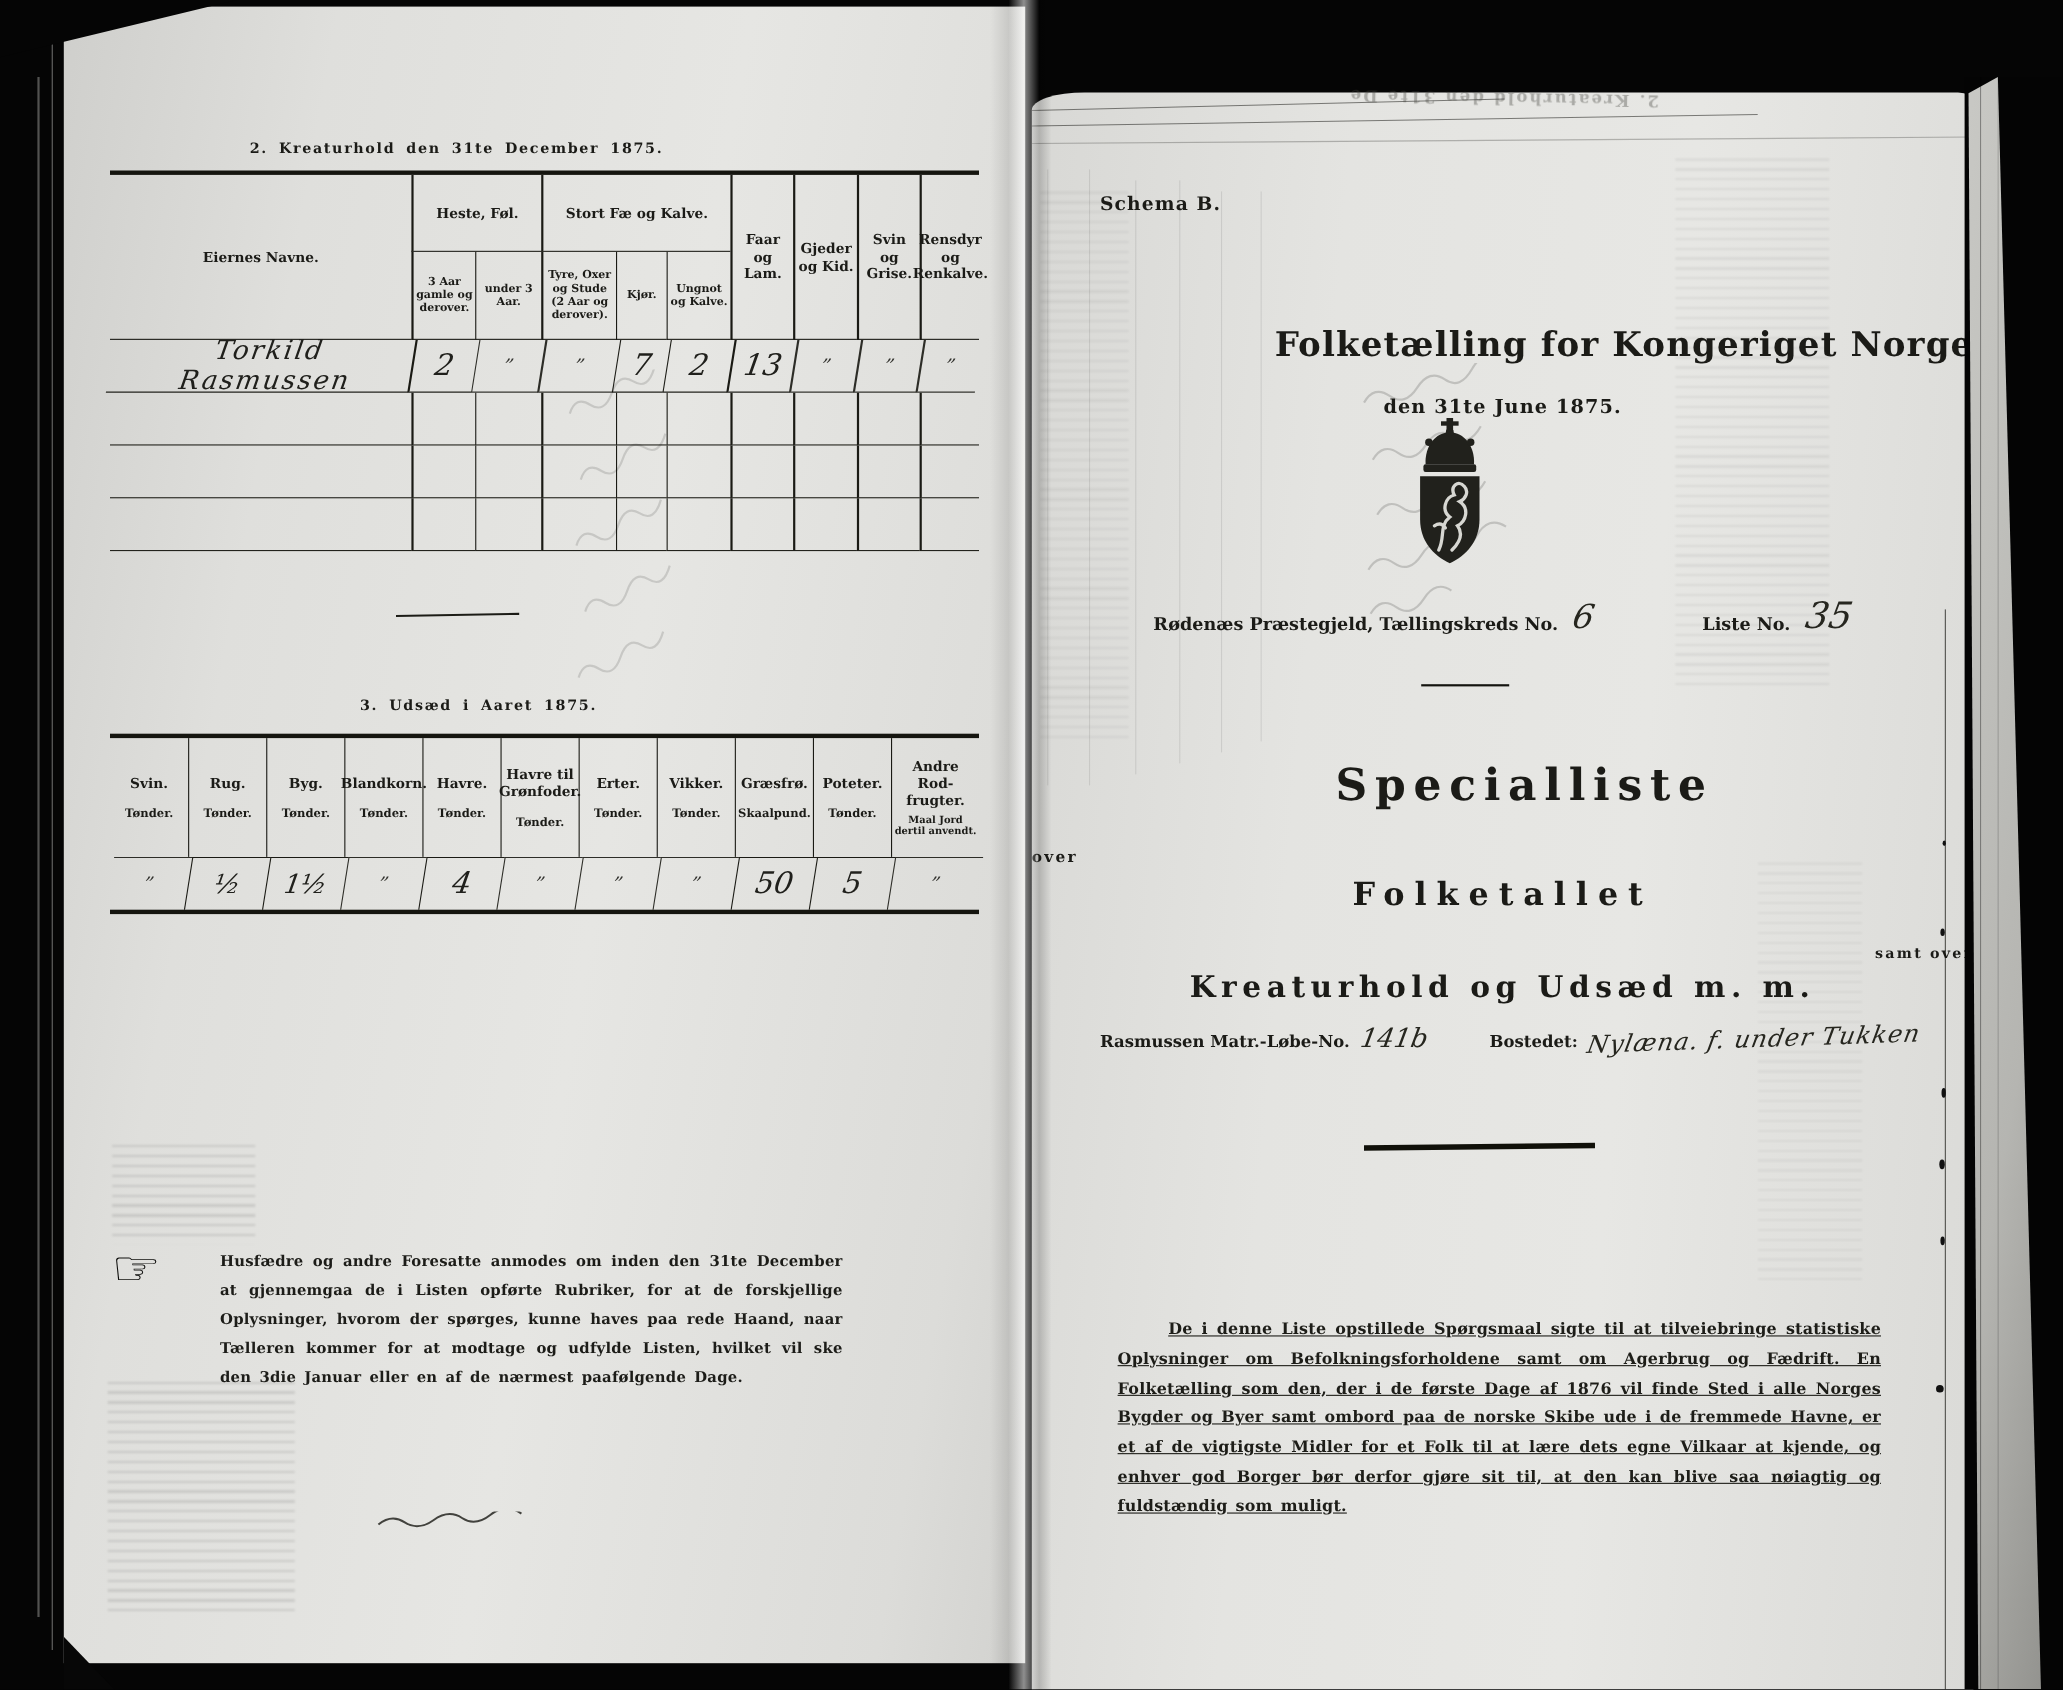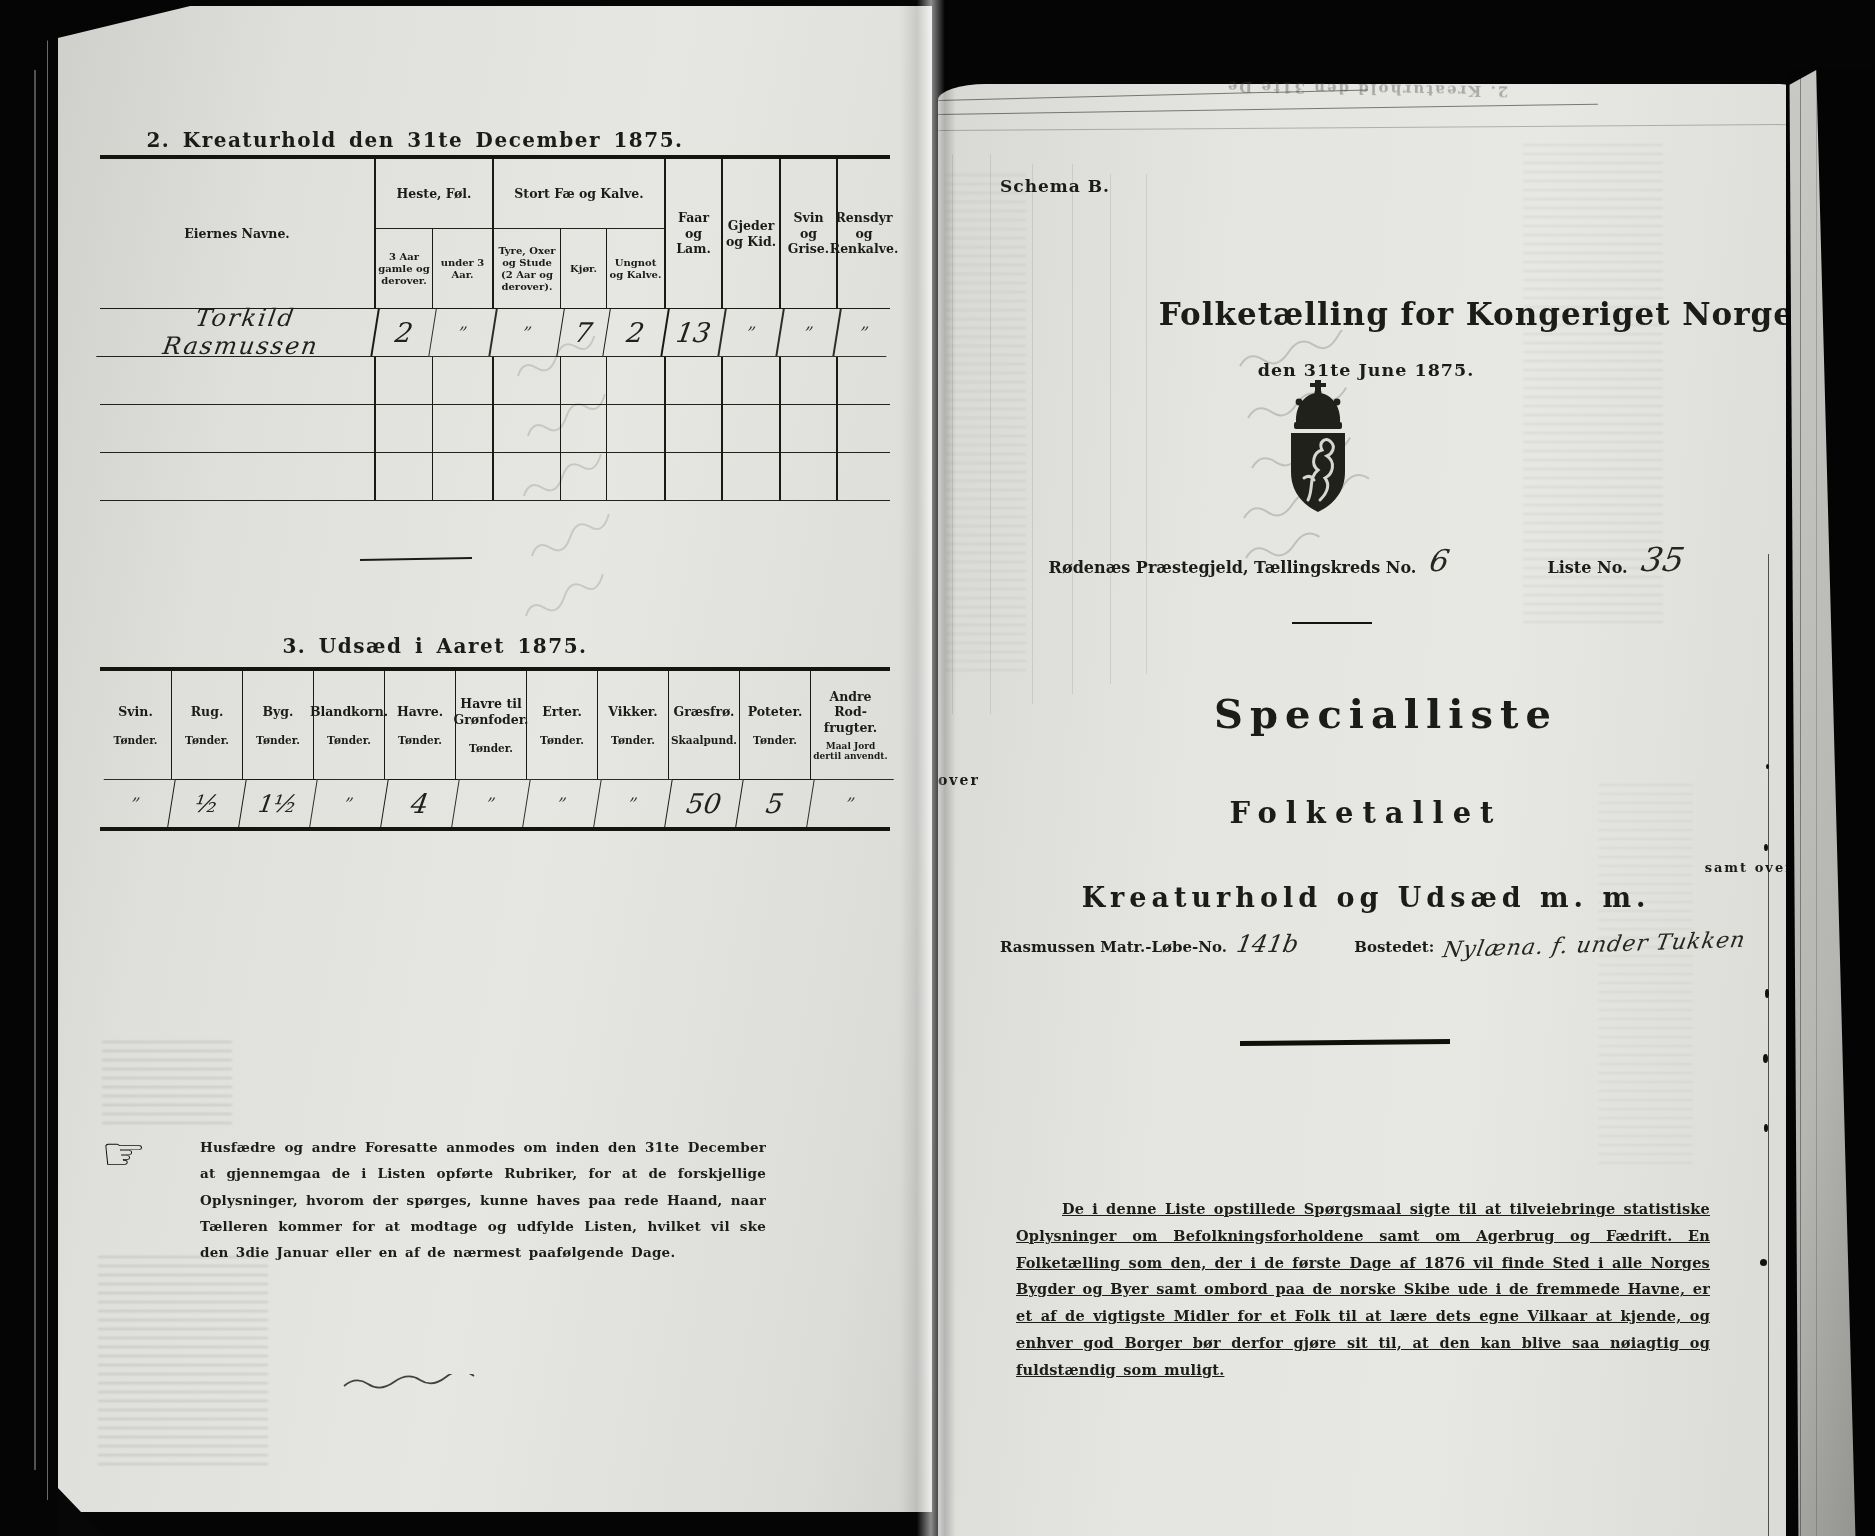--- a/index.html
+++ b/index.html
@@ -14,21 +14,21 @@
     left:58px;top:6px;width:874px;height:1506px;
     background:linear-gradient(100deg,#cfcfcc 0%,#dfdfdc 22%,#e6e6e3 55%,#dcdcd9 88%,#d2d2cf 100%);
   }
   .page-right{
     left:938px;top:84px;width:856px;height:1452px;
     background:linear-gradient(95deg,#d8d8d5 0%,#e4e4e1 30%,#e7e7e4 62%,#dadad7 100%);
     border-top-left-radius:48px 16px;border-top-right-radius:14px 8px;
   }
   .abs{position:absolute;}
   
-  .lp-title{font-weight:bold;font-size:20px;letter-spacing:1.5px;text-align:center;word-spacing:4px;}
+  .lp-title{font-weight:bold;font-size:13px;letter-spacing:1.5px;text-align:center;word-spacing:4px;}
   .t1{left:42px;top:122px;width:630px;}
   .t2{left:42px;top:628px;width:670px;}
   
   .tbl1{
     left:42px;top:149px;width:790px;height:342px;display:grid;
     grid-template-columns:274px 58px 60px 68px 46px 58px 57px 58px 57px 54px;
     grid-template-rows:70px 80px 48px 48px 48px 48px;
     border-top:4px solid #15150f;
   }
   .tbl2{

